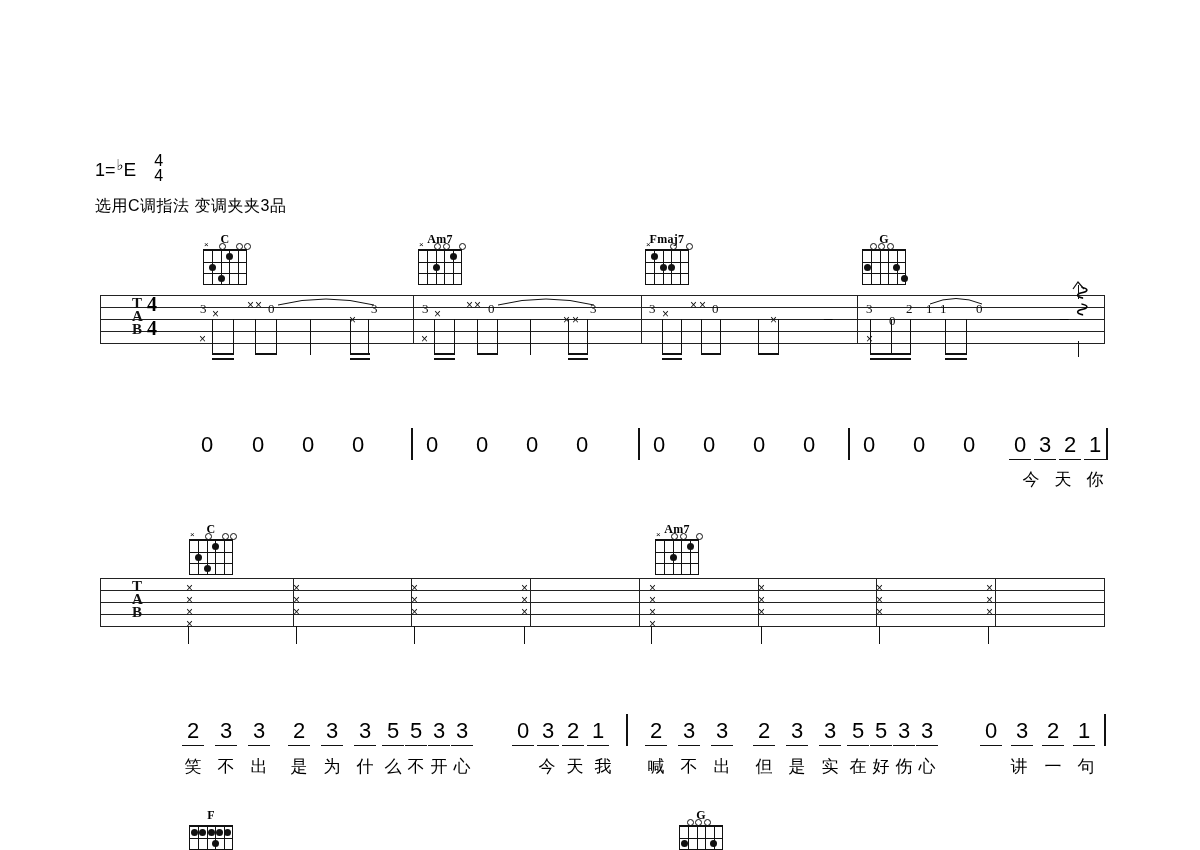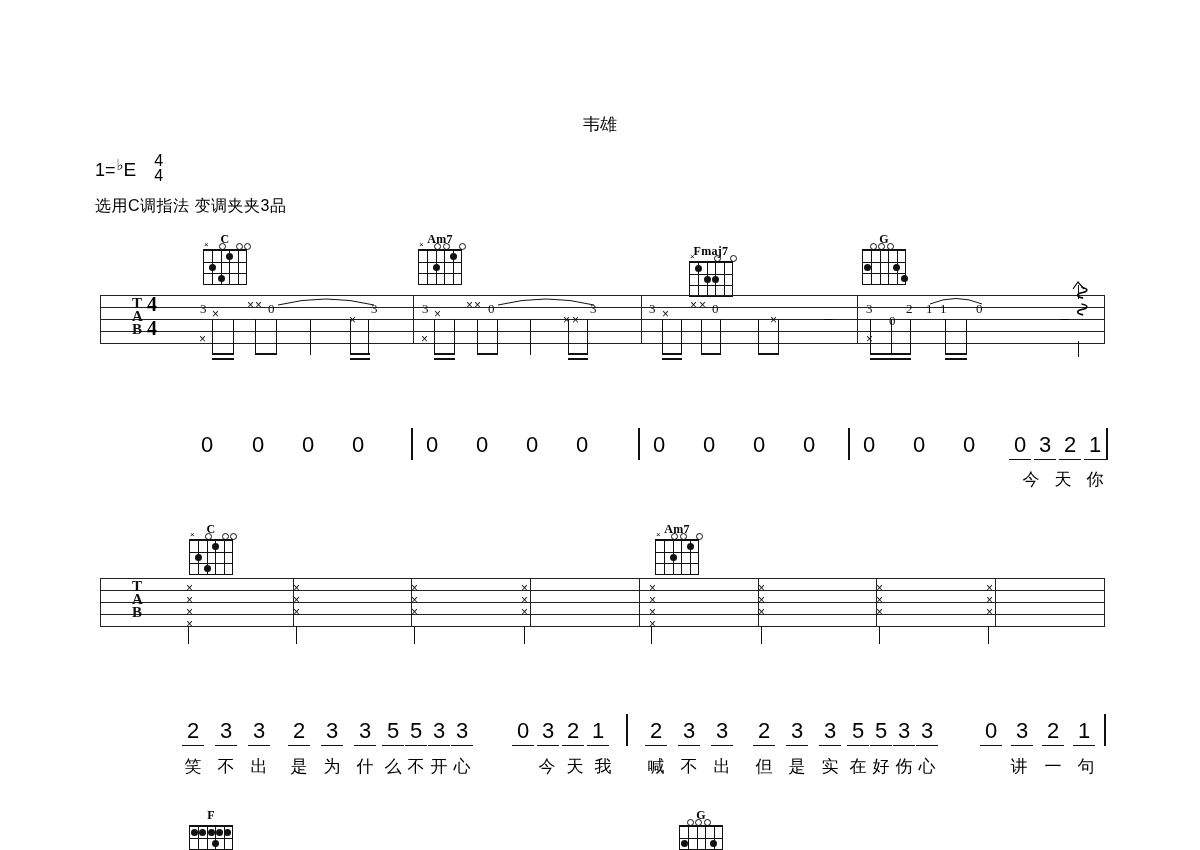--- a/index.html
+++ b/index.html
@@ -182,21 +182,20 @@
     font-size: 20px;
     font-family: "DejaVu Sans", sans-serif;
   }
   .dash { position: absolute; font-size: 17px; font-family: "Liberation Serif", serif; }
 </style>
 </head>
 <body>
 
 <div id="page">
 
-  <div class="artist">韦雄</div>
 
   <div class="key-line">
     <span>1=</span>
       <span class="flat">♭</span>
       <span class="keyletter">E</span>
     <span class="timesig">
       <div>4</div>
       <div style="border-top:0px;">4</div>
     </span>
   </div>
@@ -233,21 +232,21 @@
         <div class="h" style="top:22px;"></div>
       <div class="xtop" style="left:0px;">×</div>
       <div class="opencircle" style="left:15px;"></div>
       <div class="opencircle" style="left:24px;"></div>
       <div class="opencircle" style="left:40px;"></div>
       <div class="dot" style="left:14px; top:13px;"></div>
       <div class="dot" style="left:31px; top:2px;"></div>
     </div>
   </div>
 
-  <div class="chord" style="left:638px; top:244px;margin-left:44px;">
+  <div class="chord" style="left:638px; top:232px;">
     <div class="cname">Fmaj7</div>
     <div class="grid">
       <div class="v" style="left:8px;"></div>
         <div class="v" style="left:17px;"></div>
       <div class="v" style="left:25px;"></div>
         <div class="v" style="left:34px;"></div>
       <div class="h" style="top:11px;"></div>
         <div class="h" style="top:22px;"></div>
       <div class="xtop" style="left:0px;">×</div>
       <div class="opencircle" style="left:24px;"></div>

